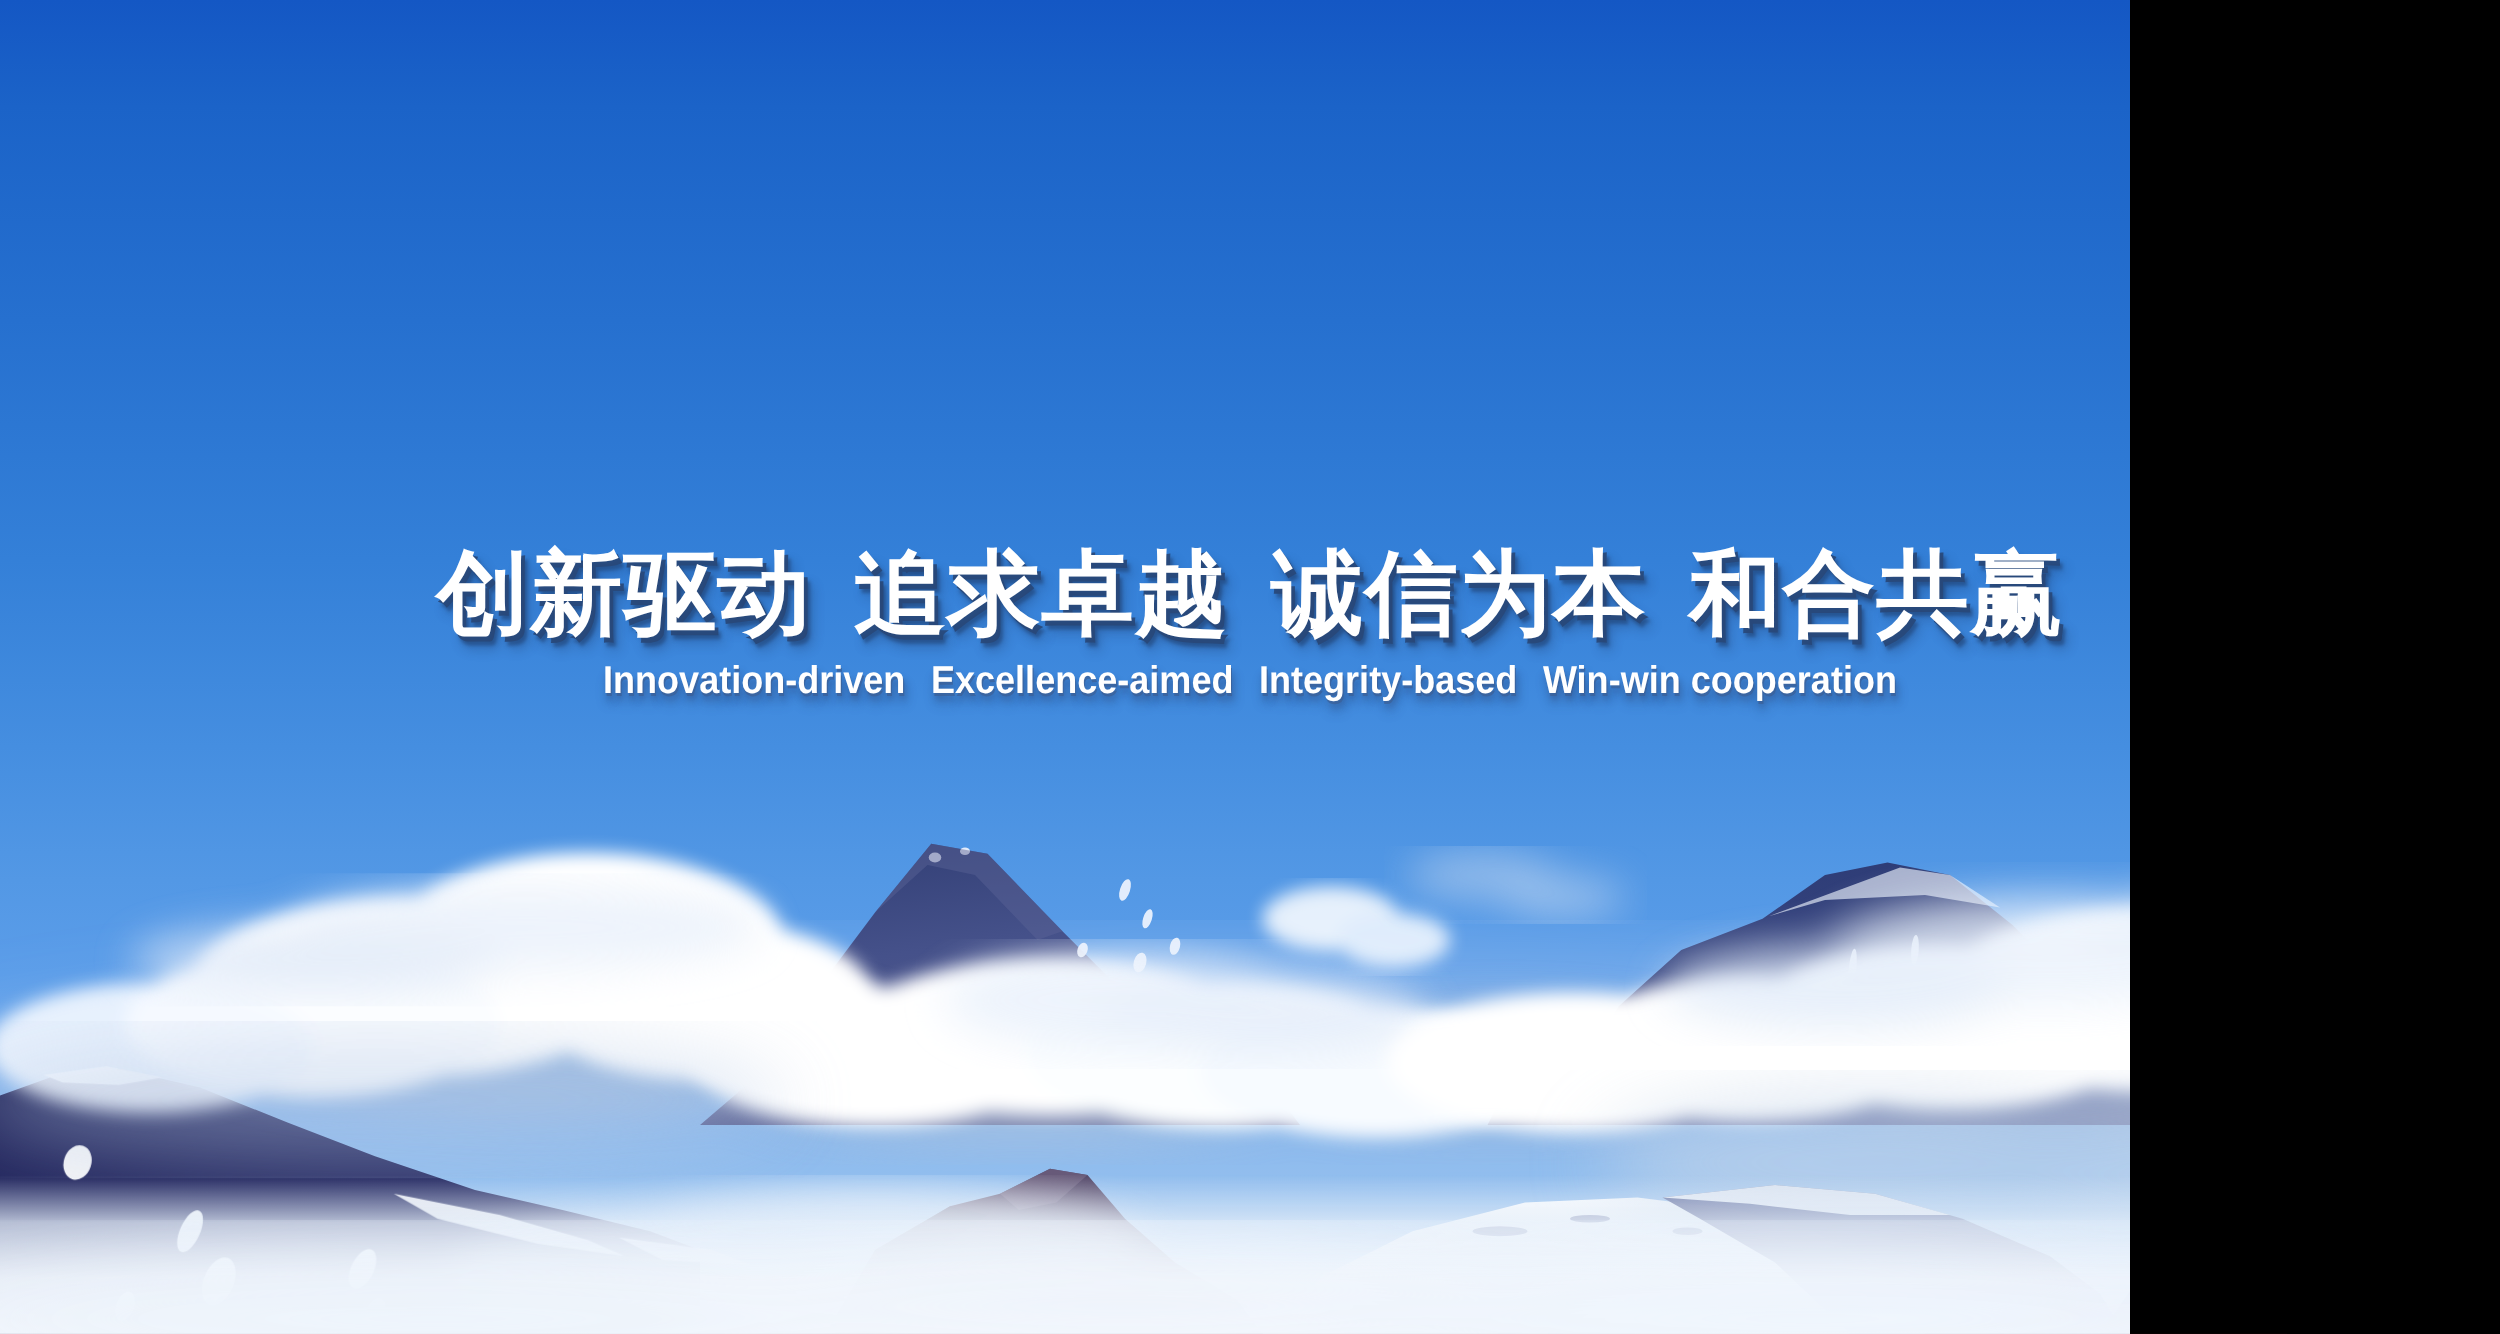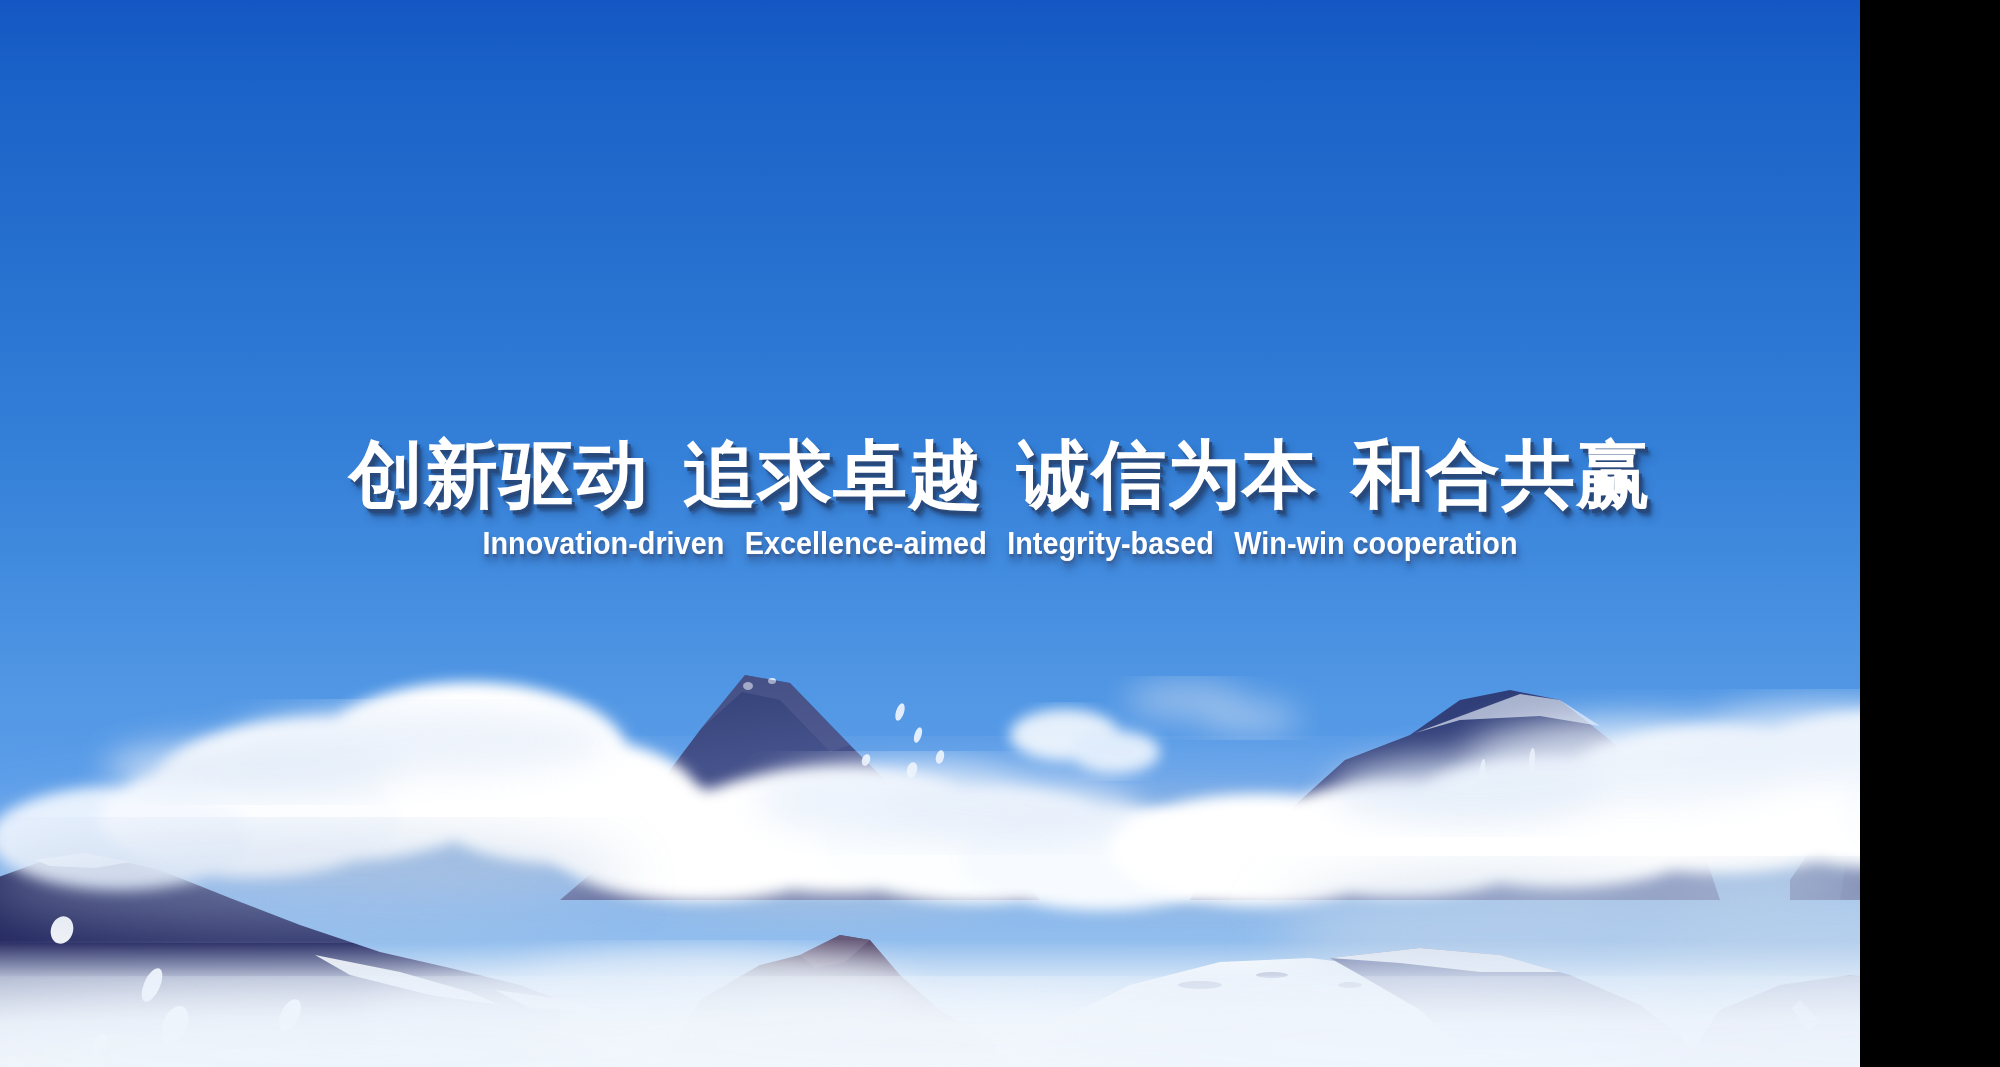--- a/index.html
+++ b/index.html
@@ -3,21 +3,21 @@
 <meta charset="utf-8">
 <title>Corporate Slogan Banner</title>
 <style>
   html, body {
     margin: 0;
     padding: 0;
     background: #000;
   }
   #stage {
     position: relative;
-    width: 1860px;
+    width: 1704px;
     height: 1067px;
     overflow: hidden;
     font-family: "Liberation Sans", sans-serif;
     background: #7f1d1d;
   }
 
   
   .sky {
     position: absolute;
     left: 0; top: 0;

